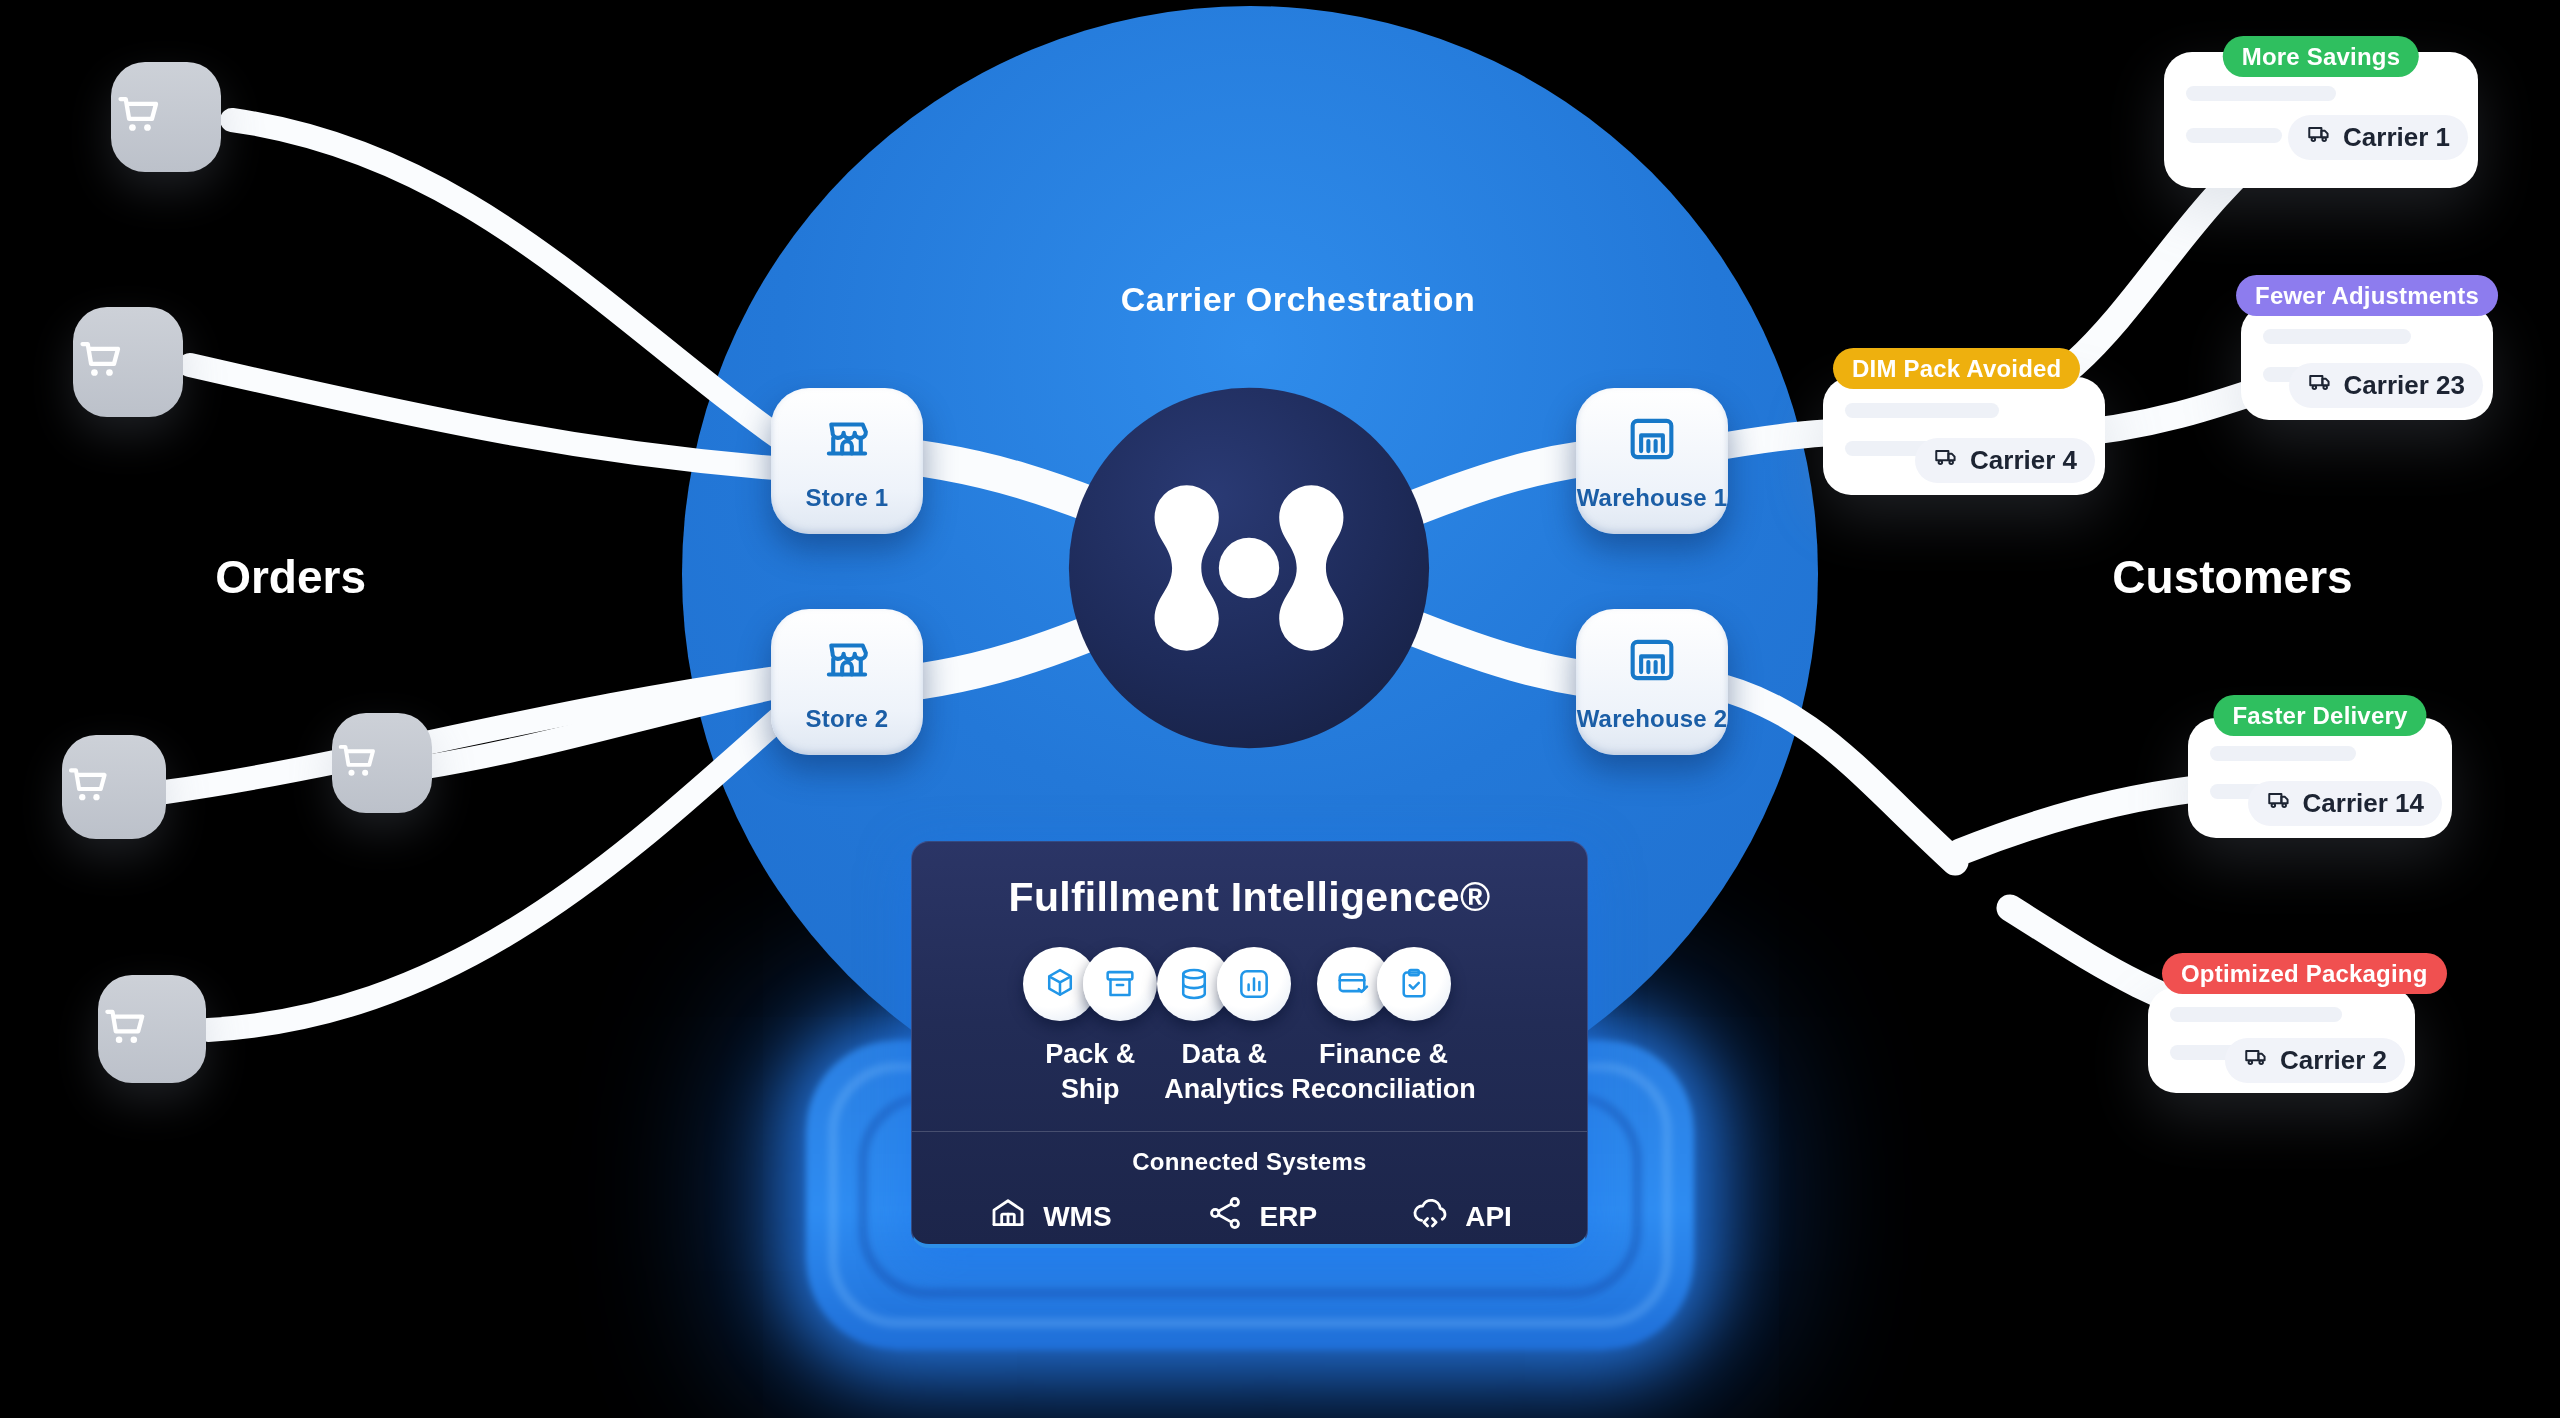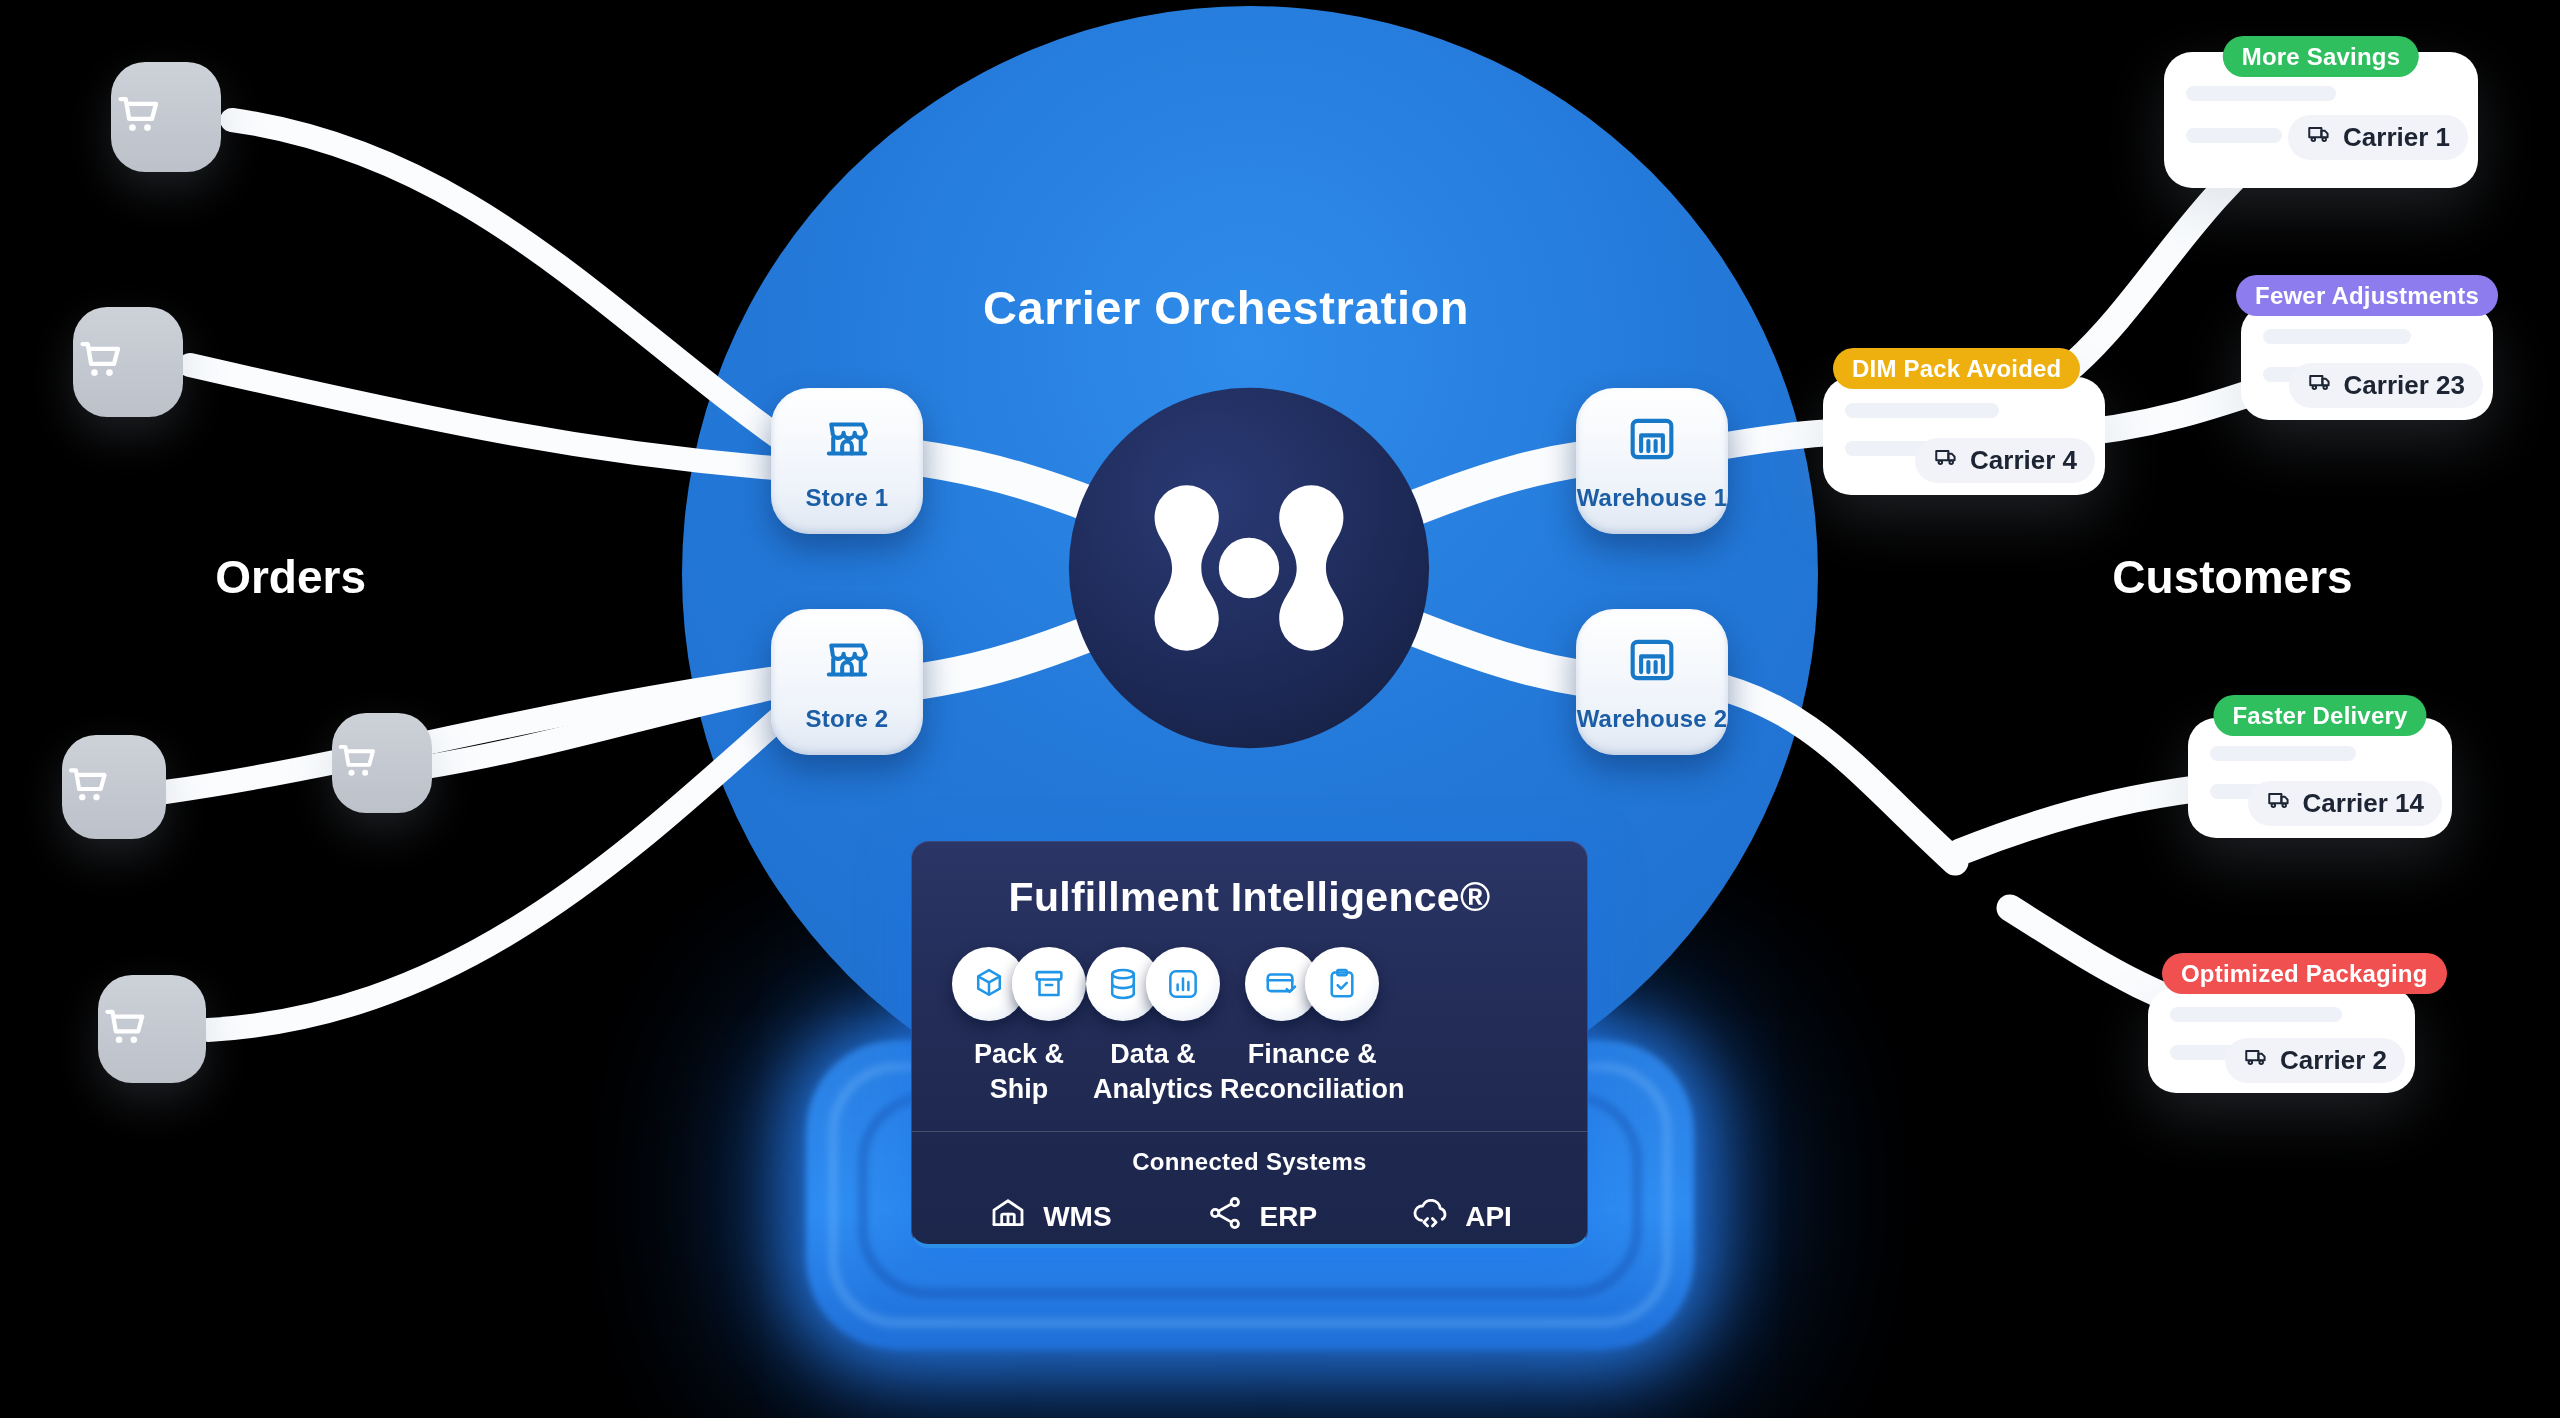--- a/index.html
+++ b/index.html
@@ -18,22 +18,22 @@
         background:radial-gradient(circle at 50% 30%,#2f8ceb 0%,#2378d8 48%,#1f6ecd 100%);}
 
   
   svg.curves{position:absolute;left:0;top:0;}
   .curve{fill:none;stroke:#fafcfe;stroke-linecap:round;}
   .curve.thin{stroke-width:24;}
   .curve.mid{stroke-width:27;}
   .curve.thick{stroke-width:36;}
 
   
-  .main-title{position:absolute;left:826px;top:280px;width:800px;text-align:center;
-        color:#fff;font-size:47px;font-weight:bold;letter-spacing:.5px;}
+  .main-title{position:absolute;left:898px;top:280px;width:800px;text-align:center;
+        color:#fff;font-size:34px;font-weight:bold;letter-spacing:.5px;}
   .side-label{position:absolute;color:#fff;font-size:46px;font-weight:bold;}
   .side-label.left{left:156px;top:550px;width:210px;text-align:right;}
   .side-label.right{left:2100px;top:550px;width:265px;text-align:center;}
 
   
   .center-logo{position:absolute;left:1064px;top:383px;width:370px;height:370px;}
 
   
   .cart{position:absolute;border-radius:34px;
         background:linear-gradient(180deg,#cdd1d8 0%,#bcc1ca 100%);
@@ -74,21 +74,21 @@
   .card-f{left:2148px;top:987px;width:267px;height:106px;} .card-f .badge{left:14px;top:-34px;}
   .card-f .s1{left:22px;top:20px;width:172px;} .card-f .s2{left:22px;top:58px;width:96px;}
   .card-f .pill{bottom:10px;}
 
   
   .panel{position:absolute;left:911px;top:841px;width:677px;height:407px;border-radius:18px;
         background:linear-gradient(180deg,#2b3566 0%,#222c56 45%,#1c254a 100%);
         border:1px solid rgba(100,140,230,.35);border-bottom:4px solid #2e8fe8;
         box-shadow:0 14px 50px rgba(25,115,235,.5);box-sizing:border-box;}
   .panel-title{margin-top:32px;text-align:center;color:#fff;font-size:41px;font-weight:bold;letter-spacing:.3px;}
-  .caps{display:flex;justify-content:flex-start;padding:0 40px;margin-top:26px;}
+  .caps{display:flex;justify-content:center;padding:0 16px;margin-top:26px;}
   .cap{display:flex;flex-direction:column;align-items:center;}
   .cap-icons{display:flex;}
   .cap-icons .disc{width:74px;height:74px;border-radius:50%;
         background:radial-gradient(circle at 38% 30%,#ffffff 55%,#dde6f2 100%);
         box-shadow:0 6px 14px rgba(5,15,45,.5);display:flex;align-items:center;justify-content:center;}
   .cap-icons .disc+.disc{margin-left:-14px;}
   .cap-icons svg{width:38px;height:38px;}
   .cap-label{margin-top:16px;text-align:center;color:#fff;font-size:27px;font-weight:bold;line-height:1.3;}
   .cap-label span{display:block;}
   .panel-divider{margin:24px 0 0;border:0;border-top:1px solid rgba(255,255,255,.18);}

